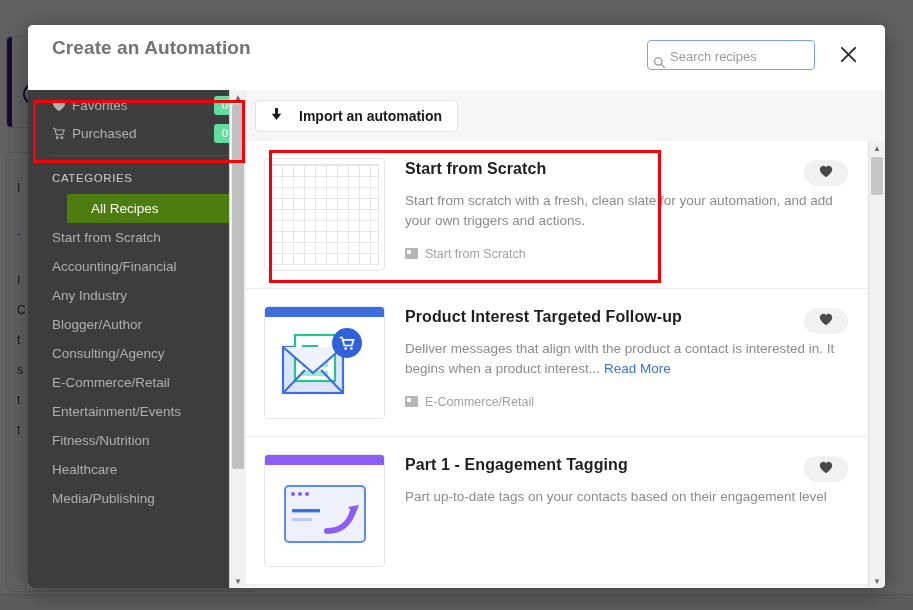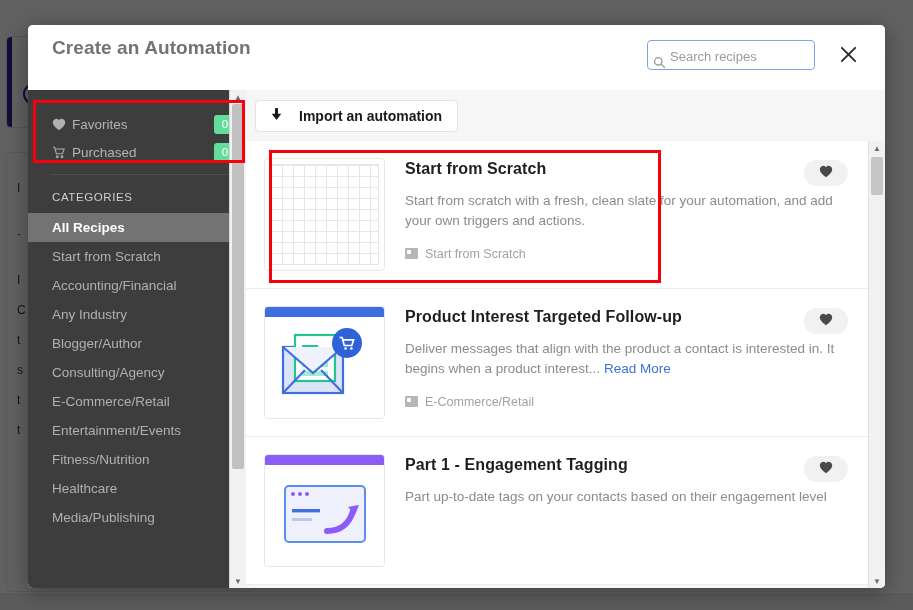--- a/index.html
+++ b/index.html
@@ -124,21 +124,21 @@
   
   .m-body { flex: 1; display: flex; min-height: 0; position: relative; }
 
   
   .sidebar {
     width: 218px; flex: 0 0 218px;
     background: #3d3d3d;
     position: relative;
     overflow: hidden;
   }
-  .sb-quick { padding-top: 20px; }
+  .sb-quick { padding-top: 1px; }
   .sb-quick-item {
     height: 28px; display: flex; align-items: center;
     padding: 0 10px 0 24px; color: #b3b3b3; font-size: 13.5px;
     cursor: pointer;
   }
   .sb-quick-item .q-ico {
     width: 20px; display: flex; align-items: center;
     color: #b0b0b0; flex: 0 0 20px;
   }
   .sb-quick-item .q-label { flex: 1; }
@@ -154,21 +154,21 @@
   .sb-cat-head {
     color: #cfcfcf; font-size: 11.5px; font-weight: 400;
     letter-spacing: .6px; padding: 16px 4px 10px 24px;
   }
   .sb-item {
     height: 29px; display: flex; align-items: center;
     padding-left: 24px; color: #b0b0b0; font-size: 13.5px;
     cursor: pointer;
   }
   .sb-item.active {
-    background: #737373; color: #ffffff; font-weight: 700;
+    background: #4d7c0f; color: #ffffff; font-weight: 400; margin-left: 39px;
   }
 
   
   .sb-scroll {
     position: absolute; right: 0; top: 0; bottom: 0; width: 17px;
     background: #f1f1f1; border-left: 1px solid #d6d6d6;
   }
   .sb-arrow {
     position: absolute; left: 0; right: 0; height: 14px;
     display: flex; align-items: center; justify-content: center;

